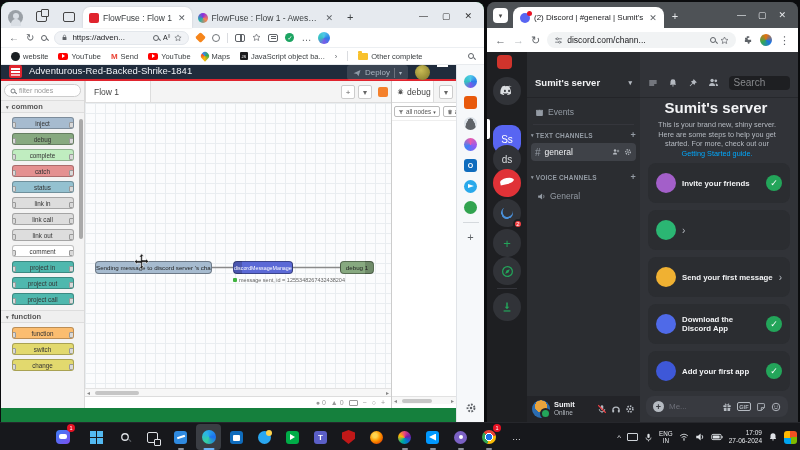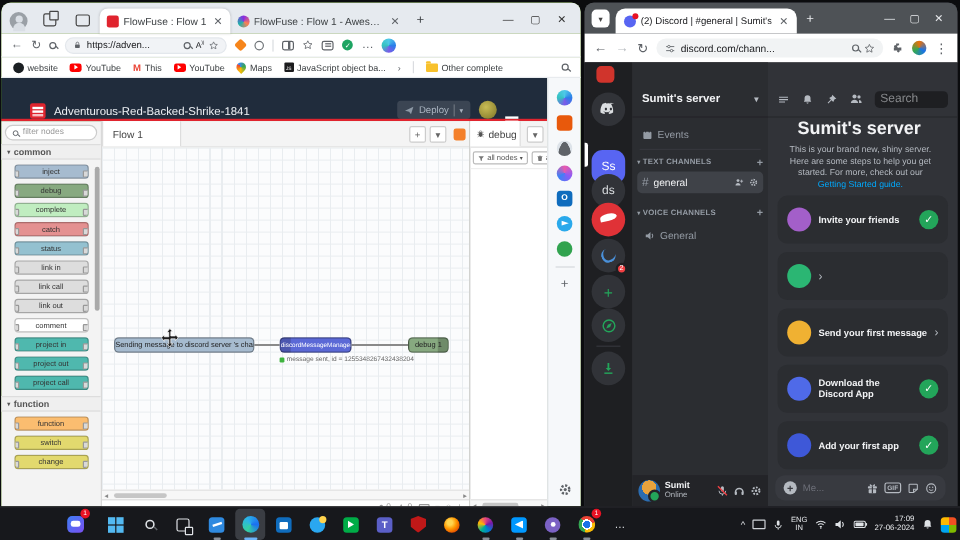--- a/index.html
+++ b/index.html
@@ -2,21 +2,21 @@
 <html><head>
 <meta charset="utf-8">
 <style>
 *{box-sizing:border-box;margin:0;padding:0}
 html,body{width:800px;height:450px;overflow:hidden}
 body{position:relative;background:#0b0c0e;font-family:"Liberation Sans",sans-serif;-webkit-font-smoothing:antialiased}
 .abs{position:absolute}
 .flex{display:flex;align-items:center}
 svg.ic{fill:currentColor}
 
-#edge{position:absolute;left:1px;top:2px;width:483px;height:420px;border-radius:8px 8px 0 0;overflow:hidden;background:#4d7c0f}
+#edge{position:absolute;left:1px;top:2px;width:483px;height:420px;border-radius:8px 8px 0 0;overflow:hidden;background:#15803d}
 .etabs{height:26px;background:#e6eaef;display:flex;align-items:flex-end;padding:0 4px;font-size:8.5px;color:#3c4043}
 .etab{height:21px;display:flex;align-items:center;gap:4px;padding:0 6px;border-radius:7px 7px 0 0;max-width:150px;white-space:nowrap;overflow:hidden}
 .etab.act{background:#fff;box-shadow:0 0 2px rgba(0,0,0,.15)}
 .etab .tt{overflow:hidden;text-overflow:ellipsis;max-width:108px}
 .tclose{color:#5f6368;font-size:9px;margin-left:2px}
 .lead{width:15px;height:15px;border-radius:50%;background:#9aa0a6;margin:0 5px 3px 3px;position:relative}
 .lead::before{content:"";position:absolute;left:4.5px;top:2.5px;width:6px;height:6px;border-radius:50%;background:#dadfe5}
 .lead::after{content:"";position:absolute;left:2.5px;top:8.5px;width:10px;height:7px;border-radius:5px 5px 0 0;background:#dadfe5}
 .cube{width:11px;height:11px;border:1.4px solid #444;border-radius:2px;margin:0 8px 6px;position:relative}
 .cube::after{content:"";position:absolute;right:-3px;top:-3px;width:6px;height:6px;border:1.4px solid #444;background:#e6eaef;border-radius:1px}
@@ -40,21 +40,21 @@
 .yt{width:10px;height:7px;background:#f00;border-radius:2px;position:relative}
 .yt::after{content:"";position:absolute;left:3.5px;top:1.5px;border-left:3px solid #fff;border-top:2px solid transparent;border-bottom:2px solid transparent}
 .gm{color:#ea4335;font-weight:bold;font-size:8px}
 .mp{width:8px;height:8px;border-radius:50% 50% 50% 0;transform:rotate(-45deg);background:conic-gradient(#4285f4,#34a853,#fbbc05,#ea4335)}
 .jsb{width:8px;height:8px;background:#1c1c1e;color:#fff;font-size:4px;display:flex;align-items:center;justify-content:center;border-radius:1px}
 .fold{width:10px;height:7px;background:#f8c12c;border-radius:1px;position:relative}
 .fold::before{content:"";position:absolute;top:-2px;left:0;width:4px;height:2px;background:#f8c12c;border-radius:1px 1px 0 0}
 
 .page{display:flex}
 .pcol{width:455px}
-.ffh{height:36px;background:#202c3c;border-bottom:2px solid #e0242e;display:flex;align-items:flex-end;padding:0 24px;gap:7px}
+.ffh{height:16px;background:#202c3c;border-bottom:2px solid #e0242e;display:flex;align-items:flex-start;padding:0 8px;gap:7px}
 .fflogo{width:13px;height:13px;background:#e0242e;border-radius:2px;position:relative}
 .fflogo::after{content:"";position:absolute;left:2px;top:3px;width:9px;height:1.6px;background:#fff;box-shadow:0 3px 0 #fff,0 6px 0 rgba(255,255,255,.7)}
 .fftitle{color:#eef1f5;font-size:9.5px}
 .deploy{margin-left:auto;height:15px;background:rgba(255,255,255,.12);border-radius:3px;display:flex;align-items:center;gap:4px;padding:0 6px;color:#aab4c0;font-size:8px}
 .ffav{width:15px;height:15px;border-radius:50%;background:radial-gradient(circle at 40% 35%,#c9bc55,#7d7426)}
 .burger{width:11px;height:1.6px;background:#fff;box-shadow:0 3.5px 0 #fff,0 7px 0 #fff;margin-top:-7px}
 
 .work{display:flex;height:327px;position:relative}
 .palette{width:84px;background:#f3f3f3;border-right:1px solid #d9d9d9;position:relative;overflow:hidden;font-size:7px}
 .pfilter{margin:3px;height:13px;background:#fff;border:1px solid #ccc;border-radius:7px;display:flex;align-items:center;gap:3px;padding:0 5px;color:#999}
@@ -305,21 +305,21 @@
     <span class="bmi">
         <span class="gh"></span>
         <span>website</span>
       </span>
     <span class="bmi">
         <span class="yt"></span>
         <span>YouTube</span>
       </span>
     <span class="bmi">
         <span class="gm">M</span>
-        <span>This</span>
+        <span>Send</span>
       </span>
     <span class="bmi">
         <span class="yt"></span>
         <span>YouTube</span>
       </span>
     <span class="bmi">
         <span class="mp"></span>
         <span>Maps</span>
       </span>
     <span class="bmi">

